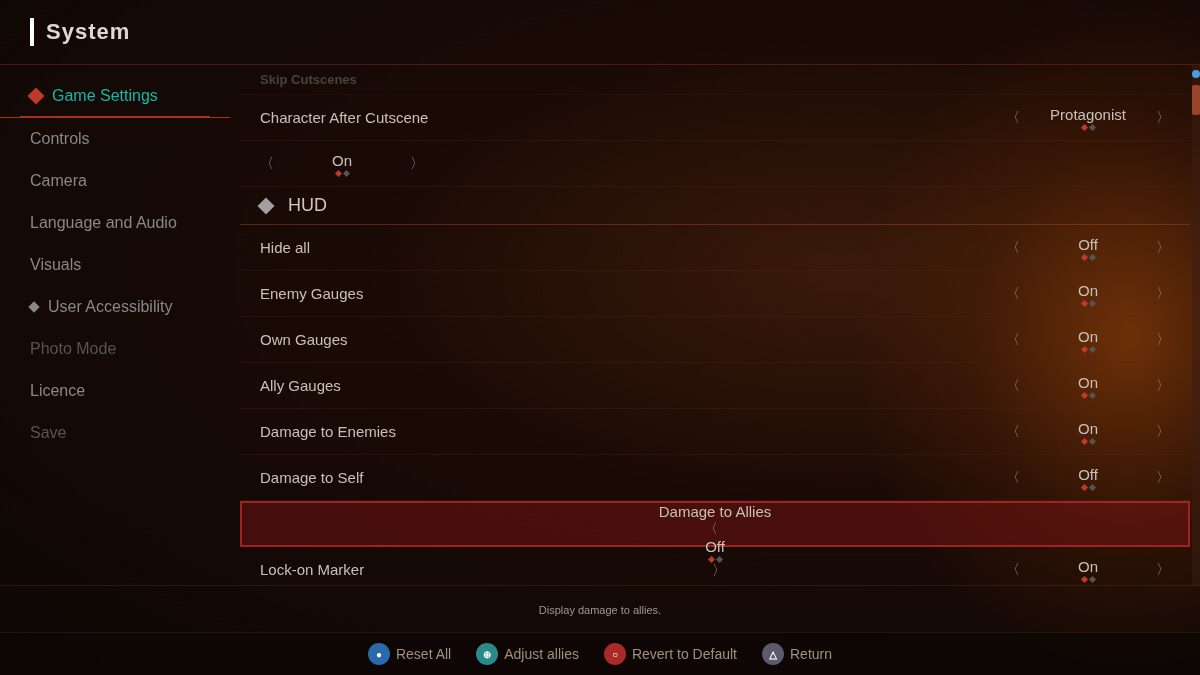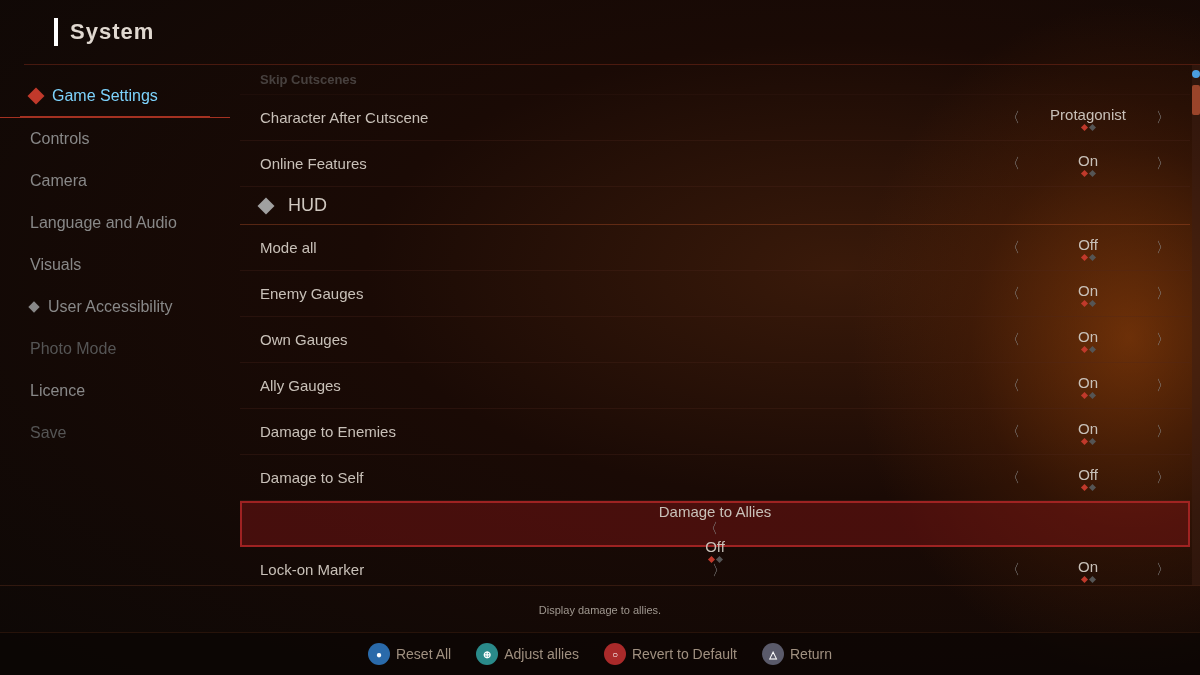--- a/index.html
+++ b/index.html
@@ -40,21 +40,20 @@
       flex-direction: column;
       height: 100%;
     }
 
     
     .header {
       display: flex;
       align-items: center;
       padding: 18px 30px;
       border-bottom: 1px solid rgba(150, 50, 30, 0.4);
-      margin-left: 24px;
     }
 
     .header-bar {
       width: 4px;
       height: 28px;
       background: #fff;
       margin-right: 12px;
     }
 
     .header-title {
@@ -84,21 +83,21 @@
       font-size: 16px;
       color: #888;
       cursor: pointer;
       position: relative;
       display: flex;
       align-items: center;
       gap: 10px;
     }
 
     .sidebar-item.active {
-      color: #7dd3fc;
+      color: #14b8a6;
       border-bottom: 1px solid rgba(200, 60, 40, 0.8);
     }
 
     .sidebar-item.active::after {
       content: '';
       position: absolute;
       bottom: 0;
       left: 20px;
       right: 20px;
       height: 1px;
@@ -352,39 +351,38 @@
             <span class="value-text">Protagonist</span>
             <div class="value-dots">
               <div class="v-dot red"></div>
               <div class="v-dot gray"></div>
             </div>
           </div>
           <span class="setting-arrow-right">〉</span>
         </div>
 
         <div class="setting-row">
-          <span class="setting-name">Online Features</span>
           <span class="setting-arrow-left">〈</span>
           <div class="setting-value-area">
             <span class="value-text">On</span>
             <div class="value-dots">
               <div class="v-dot red"></div>
               <div class="v-dot gray"></div>
             </div>
           </div>
           <span class="setting-arrow-right">〉</span>
         </div>
 
         <div class="section-header">
           <div class="diamond-icon" style="background:#a0a0a0;"></div>
           <span class="section-title">HUD</span>
         </div>
 
         <div class="setting-row">
-          <span class="setting-name">Mode all</span>
+          <span class="setting-name">Hide all</span>
           <span class="setting-arrow-left">〈</span>
           <div class="setting-value-area">
             <span class="value-text">Off</span>
             <div class="value-dots">
                 <div class="v-dot red"></div>
                 <div class="v-dot gray"></div>
               </div>
           </div>
           <span class="setting-arrow-right">〉</span>
         </div>

